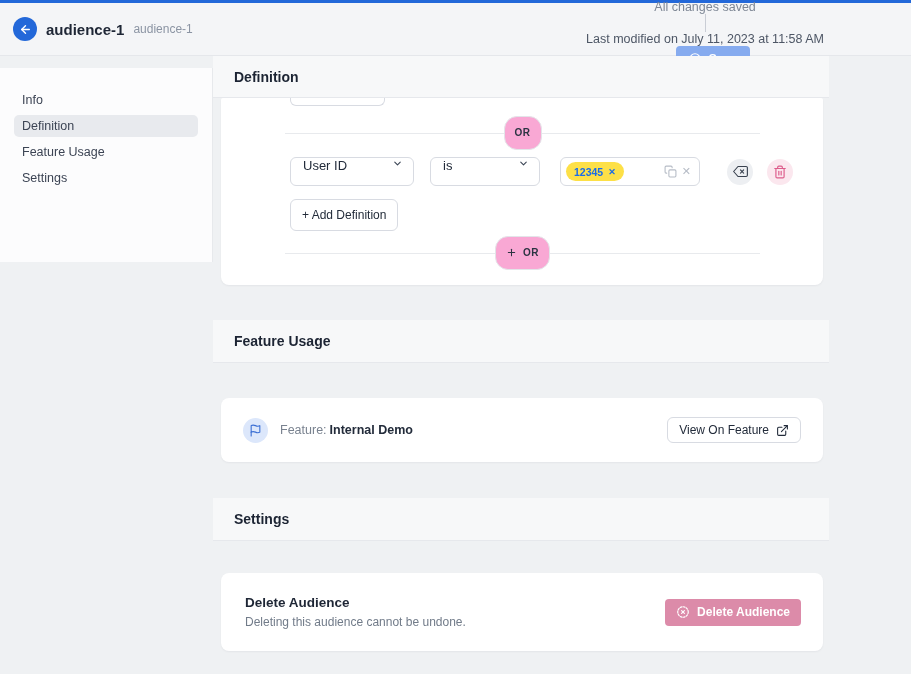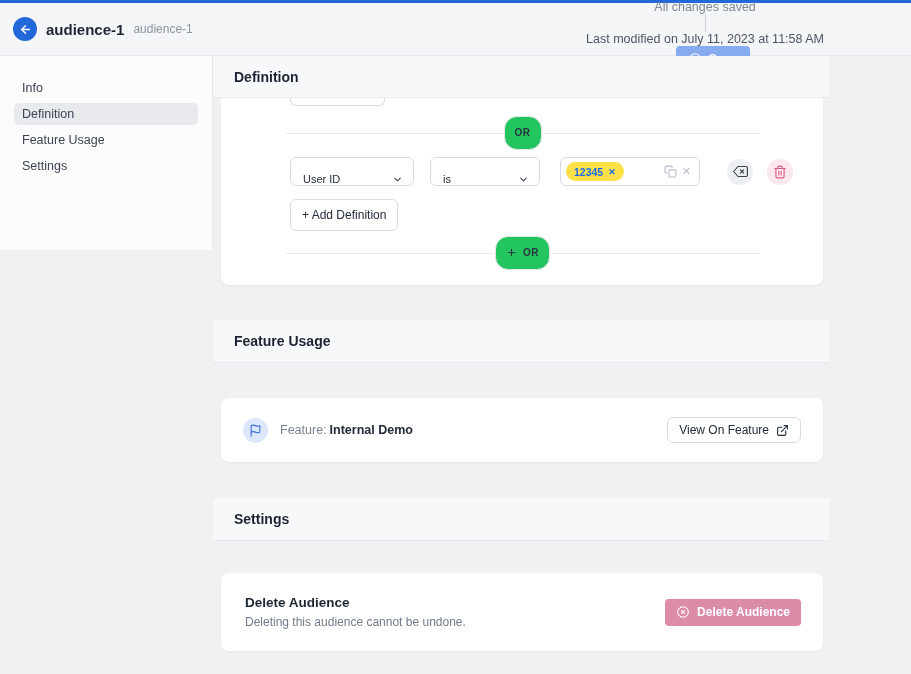--- a/index.html
+++ b/index.html
@@ -18,21 +18,21 @@
   .header-right { margin-left:auto; display:flex; align-items:center;flex-direction:column; }
   .saved-check { color:#3fc8b7; margin-right:8px; }
   .saved-text { font-size:12.5px; color:#7e8795; }
   .vdiv { width:1px; height:18px; background:#c9cdd5; margin:0 12px; }
   .modified { font-size:12.5px; color:#4d5665; }
   .save-btn { margin-left:16px; height:26px; padding:0 12px; background:#86abef; border:none;
               border-radius:4px; color:#fff; font-size:12.5px; font-weight:700; display:flex;
               align-items:center; gap:6px; cursor:pointer; }
 
   
-  .sidebar { position:absolute; left:0; top:56px; width:213px; height:194px; background:#fcfcfd;
+  .sidebar { position:absolute; left:0; top:68px; width:213px; height:194px; background:#fcfcfd;
              border-right:1px solid #e7e9ec; padding:21px 14px; }
   .side-item { height:22px; display:flex; align-items:center; padding:0 8px; font-size:12.5px;
                color:#3c4454; border-radius:5px; margin-bottom:4px; cursor:pointer; }
   .side-item.active { background:#e8eaee; }
 
   
   .band { position:absolute; left:213px; width:616px; height:42px; background:#f7f8f9;
           border-bottom:1px solid #e6e8ec; display:flex; align-items:center; padding-left:21px;
           font-size:14px; font-weight:700; color:#1c2433; }
   #band-definition { top:56px; }
@@ -46,30 +46,30 @@
   #card-feature { top:398px; height:64px; display:flex; align-items:center; padding:0 22px; }
   #card-delete { top:573px; height:78px; display:flex; align-items:center; padding:0 22px 0 24px;gap:16px; }
 
   .cut-button { position:absolute; left:69px; top:0; width:95px; height:8px; background:#fff;
                 border:1px solid #d8dbe2; border-top:none; border-radius:0 0 6px 6px; }
 
   .or-row { position:absolute; left:64px; right:63px; height:25px; display:flex;
             align-items:center; justify-content:center; }
   .or-row .line { position:absolute; left:0; right:0; top:50%; height:1px; background:#e8eaed; }
   .or-pill { position:relative; z-index:1; height:25px; min-width:34px; padding:16px 10px;
-             border:1px solid #e3e5e9; border-radius:13px; background:#22c55e; display:flex;
+             border:1px solid #e3e5e9; border-radius:13px; background:#f9a8d4; display:flex;
              align-items:center; justify-content:center; gap:6px; font-size:10px; font-weight:700;
              letter-spacing:.5px; color:#2b3442; }
   button.or-pill { cursor:pointer; }
   #or-div-1 { top:22px; }
   #or-div-2 { top:142px; }
 
   .cond-row { position:absolute; left:69px; top:59px; height:29px; display:flex; align-items:center; }
-  .select { display:flex; align-items:flex-end; justify-content:space-between; padding:0 10px 0 12px;
-            border:1px solid #d8dbe2; border-radius:6px; background:#fff; font-size:11px;
+  .select { display:flex; align-items:flex-start; justify-content:space-between; padding:0 10px 0 12px;
+            border:1px solid #d8dbe2; border-radius:6px; background:#fff; font-size:13px;
             color:#222b3a; height:29px; cursor:pointer; }
   .sel-field { width:124px; margin-right:16px; }
   .sel-op { width:110px; margin-right:20px; }
   .chev { color:#3c4656; }
   .value-input { width:140px; height:29px; border:1px solid #d8dbe2; border-radius:6px; background:#fff;
                  display:flex; align-items:center; padding:0 8px 0 5px; margin-right:27px; cursor:text; }
   .chip { background:#fde047; color:#1a6ce8; font-size:10.5px; font-weight:700; border-radius:10px;
           height:19px; display:flex; align-items:center; padding:0 8px; gap:5px; }
   .chip-x { font-size:9px; cursor:pointer; }
   .input-icons { margin-left:auto; display:flex; align-items:center; gap:5px; color:#b6bcc6; }

